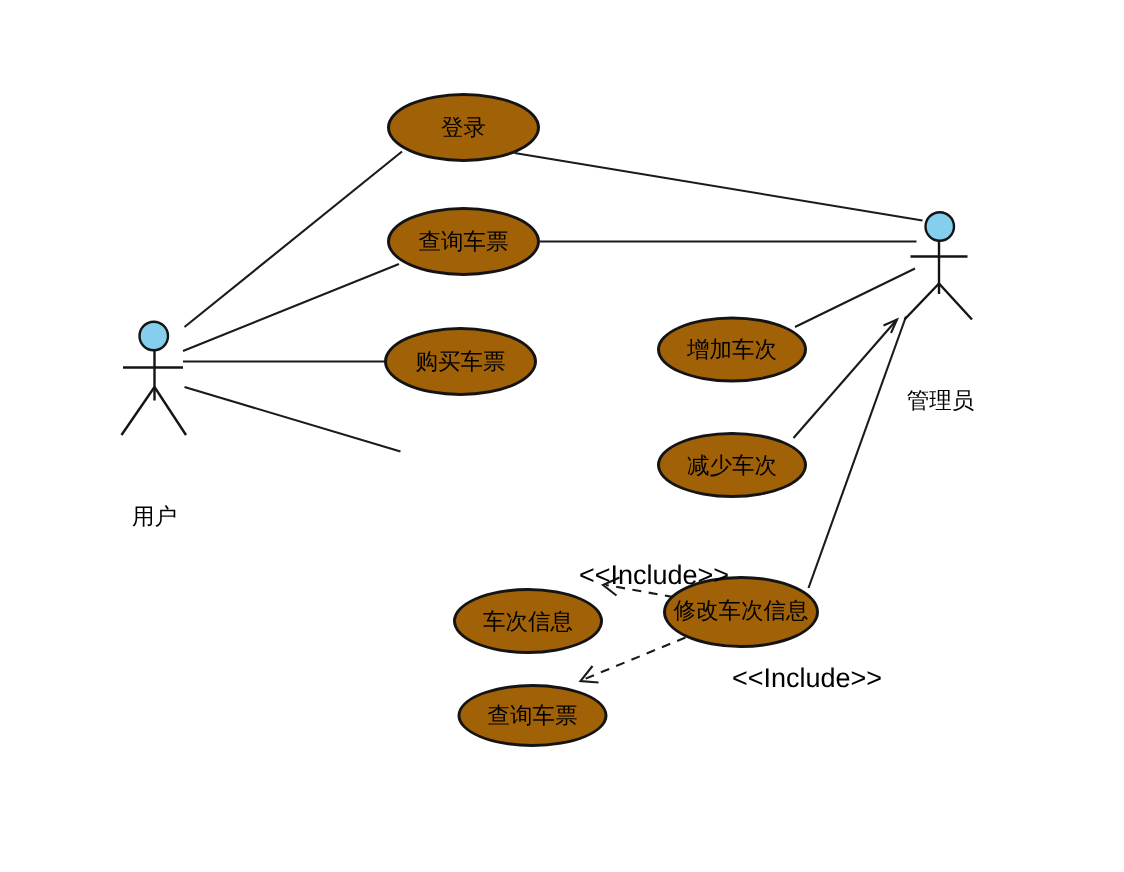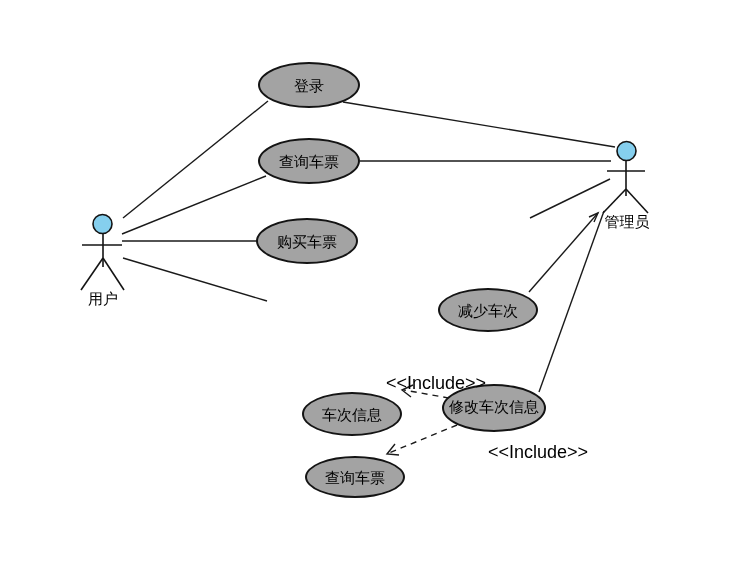--- a/index.html
+++ b/index.html
@@ -15,35 +15,36 @@
   .connector-layer {
     position: absolute;
     left: 0; top: 0;
     width: 749px; height: 581px;
   }
   .node {
     position: absolute;
     box-sizing: border-box;
     border: 2px solid #141414;
     border-radius: 50%;
-    background: #a3a3a3;
+    background: #a16207;
     display: flex;
     align-items: center;
     justify-content: center;
     font-size: 15px;
     line-height: 1;
     white-space: nowrap;
     cursor: default;
   }
   .actor-label {
     position: absolute;
     font-size: 15px;
     line-height: 1;
     text-align: center;
     white-space: nowrap;
+    margin-top: 46px;
   }
   .include-label {
     position: absolute;
     font-size: 18px;
     line-height: 1;
     text-align: right;
     white-space: nowrap;
     letter-spacing: 0px;
   }
 </style>
@@ -90,20 +91,21 @@
     </g>
   </svg>
 
   <div class="node" style="left:258px; top:62px;  width:102px; height:46px;">登录</div>
 
   <div class="node" style="left:258px; top:138px; width:102px; height:46px;">查询车票</div>
 
   <div class="node" style="left:256px; top:218px; width:102px; height:46px;">购买车票</div>
 
 
+  <div class="node" style="left:438px; top:211px; width:100px; height:44px;">增加车次</div>
 
   <div class="node" style="left:438px; top:288px; width:100px; height:44px;">减少车次</div>
 
   <div class="node" style="left:302px; top:392px; width:100px; height:44px;">车次信息</div>
 
   <div class="node" style="left:442px; top:384px; width:104px; height:48px;font-family:Liberation Mono, monospace;">修改车次信息</div>
 
   <div class="node" style="left:305px; top:456px; width:100px; height:42px;">查询车票</div>
 
   <div class="actor-label" style="left:85px; top:291px; width:36px;">用户</div>

